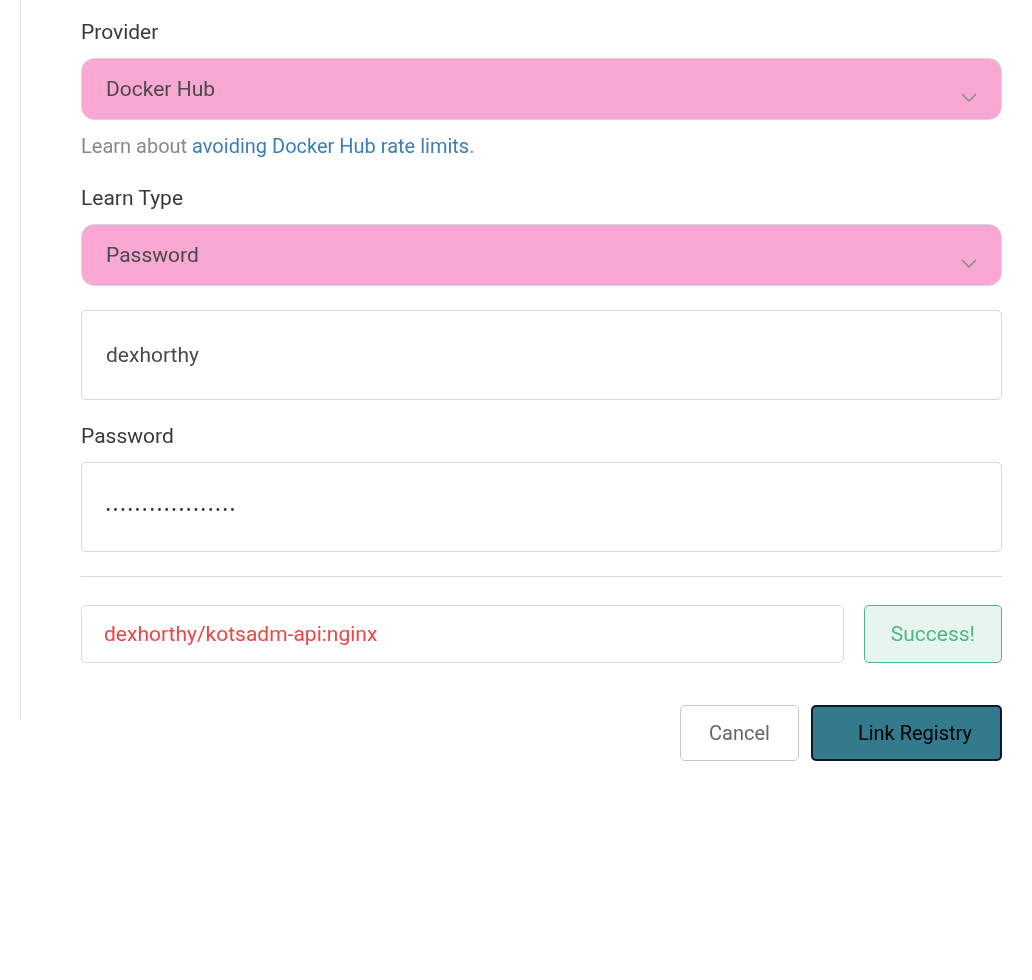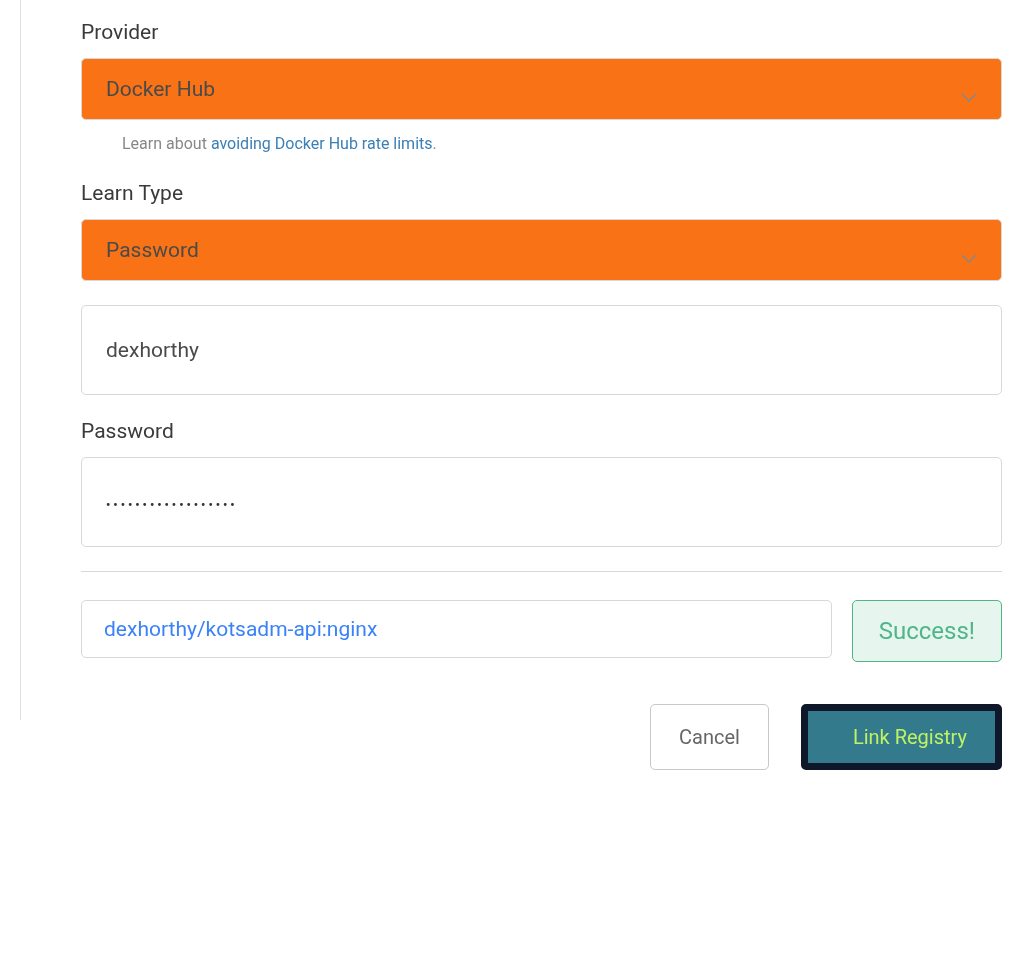--- a/index.html
+++ b/index.html
@@ -34,42 +34,41 @@
     .select-wrapper {
       position: relative;
       width: 100%;
     }
     .select-box {
       width: 100%;
       padding: 18px 24px;
       font-size: 21px;
       color: #4a4a4a;
       border: 1px solid #d8d8d8;
-      border-radius: 5px;
-      background: #f97316;
+      border-radius: 13px;
+      background: #f9a8d4;
       cursor: pointer;
       display: flex;
       align-items: center;
       justify-content: space-between;
     }
     .chevron-icon {
       width: 16px;
       height: 10px;
       display: inline-block;
     }
     .chevron-icon svg {
       width: 100%;
       height: 100%;
     }
     .helper-text {
-      font-size: 16px;
+      font-size: 20px;
       color: #888888;
       margin-top: 14px;
       margin-bottom: 28px;
-      margin-left: 41px;
     }
     .helper-link {
       color: #3b7fb5;
       text-decoration: none;
       cursor: pointer;
     }
     .text-input {
       width: 100%;
       padding: 32px 24px;
       font-size: 21px;
@@ -95,59 +94,59 @@
       align-items: stretch;
       gap: 20px;
     }
     .image-input-wrapper {
       flex: 1;
     }
     .image-input {
       width: 100%;
       padding: 16px 22px;
       font-size: 21px;
-      color: #3b82f6;
+      color: #ef4444;
       border: 1px solid #d8d8d8;
       border-radius: 5px;
       background: #ffffff;
       font-family: inherit;
     }
     .success-badge {
       padding: 16px 26px;
-      font-size: 24px;
+      font-size: 21px;
       color: #4fb58a;
       background: #e6f5ed;
       border: 1px solid #4fb58a;
       border-radius: 5px;
       display: flex;
       align-items: center;
       white-space: nowrap;
     }
     .button-row {
       display: flex;
       justify-content: flex-end;
-      gap: 32px;
+      gap: 12px;
       margin-top: 42px;
     }
     .btn {
       padding: 14px 28px;
       font-size: 20px;
       border-radius: 5px;
       cursor: pointer;
       font-family: inherit;
     }
     .btn-secondary {
       background: #ffffff;
       color: #666666;
       border: 1px solid #c8c8c8;
     }
     .btn-primary {
       background: #327a8c;
-      color: #bef264;
-      border: 7px solid #0f172a;
+      color: #000000;
+      border: 2px solid #0f172a;
       padding-left: 45px;
     }
   </style>
 </head>
 <body>
 
 <div class="container">
 
   <div class="form-group">
     <label class="label">Provider</label>

